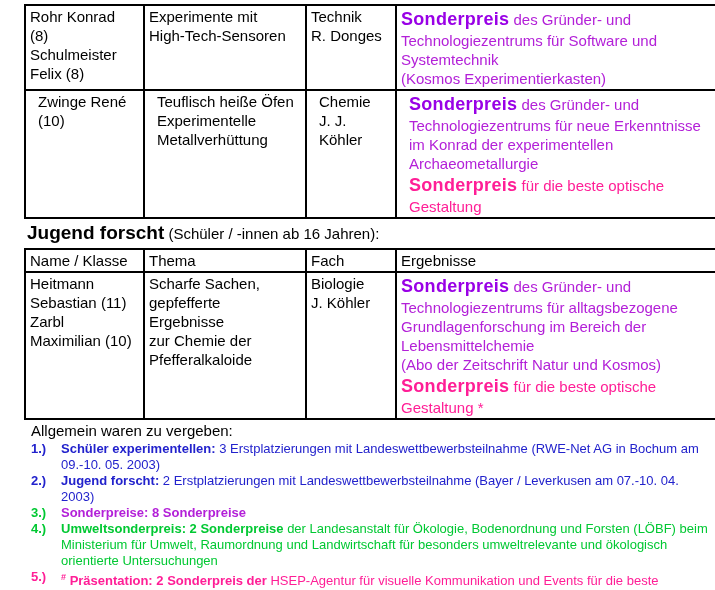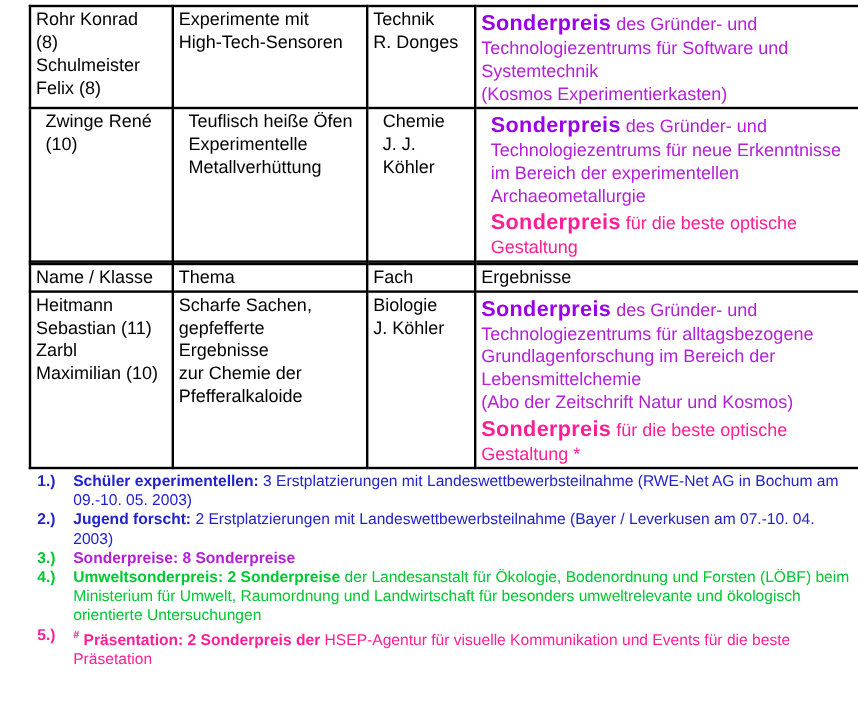--- a/index.html
+++ b/index.html
@@ -80,29 +80,32 @@
         <td class="pre">Zwinge René
 (10)</td>
         <td class="pre">Teuflisch heiße Öfen
 Experimentelle
 Metallverhüttung</td>
         <td class="pre">Chemie
 J. J. Köhler</td>
         <td>
           <div class="award violet"><span class="at">Sonderpreis</span><span> des Gründer- und
 Technologiezentrums für neue Erkenntnisse
-im Bereich der experimentellen
+im Konrad der experimentellen
 Archaeometallurgie</span></div>
           <div class="award pinkc"><span class="at">Sonderpreis</span><span> für die beste optische
 Gestaltung</span></div>
         </td>
       </tr>
     </tbody>
   </table>
 
+  <div class="section-heading">
+    <span class="sh-bold">Jugend forscht</span><span> (Schüler / -innen ab 16 Jahren):</span>
+  </div>
 
   <table class="grid t2">
     <colgroup>
         <col style="width:119px">
         <col style="width:162px">
         <col style="width:90px">
         <col style="width:336px">
       </colgroup>
     <thead>
       <tr>
@@ -132,20 +135,21 @@
 Lebensmittelchemie
 (Abo der Zeitschrift Natur und Kosmos)</span></div>
           <div class="award pinkc"><span class="at">Sonderpreis</span><span> für die beste optische
 Gestaltung *</span></div>
         </td>
       </tr>
     </tbody>
   </table>
 
   <div class="general">
+    <div class="gen-intro">Allgemein waren zu vergeben:</div>
 
     <div class="gen-item">
       <span class="gnum blue">1.)</span>
       <div class="gtext blue"><b>Schüler experimentellen:</b><span> 3 Erstplatzierungen mit Landeswettbewerbsteilnahme (RWE-Net AG in Bochum am 09.-10. 05. 2003)</span></div>
     </div>
 
     <div class="gen-item">
       <span class="gnum blue">2.)</span>
       <div class="gtext blue"><b>Jugend forscht:</b><span> 2 Erstplatzierungen mit Landeswettbewerbsteilnahme (Bayer / Leverkusen am 07.-10. 04. 2003)</span></div>
     </div>

